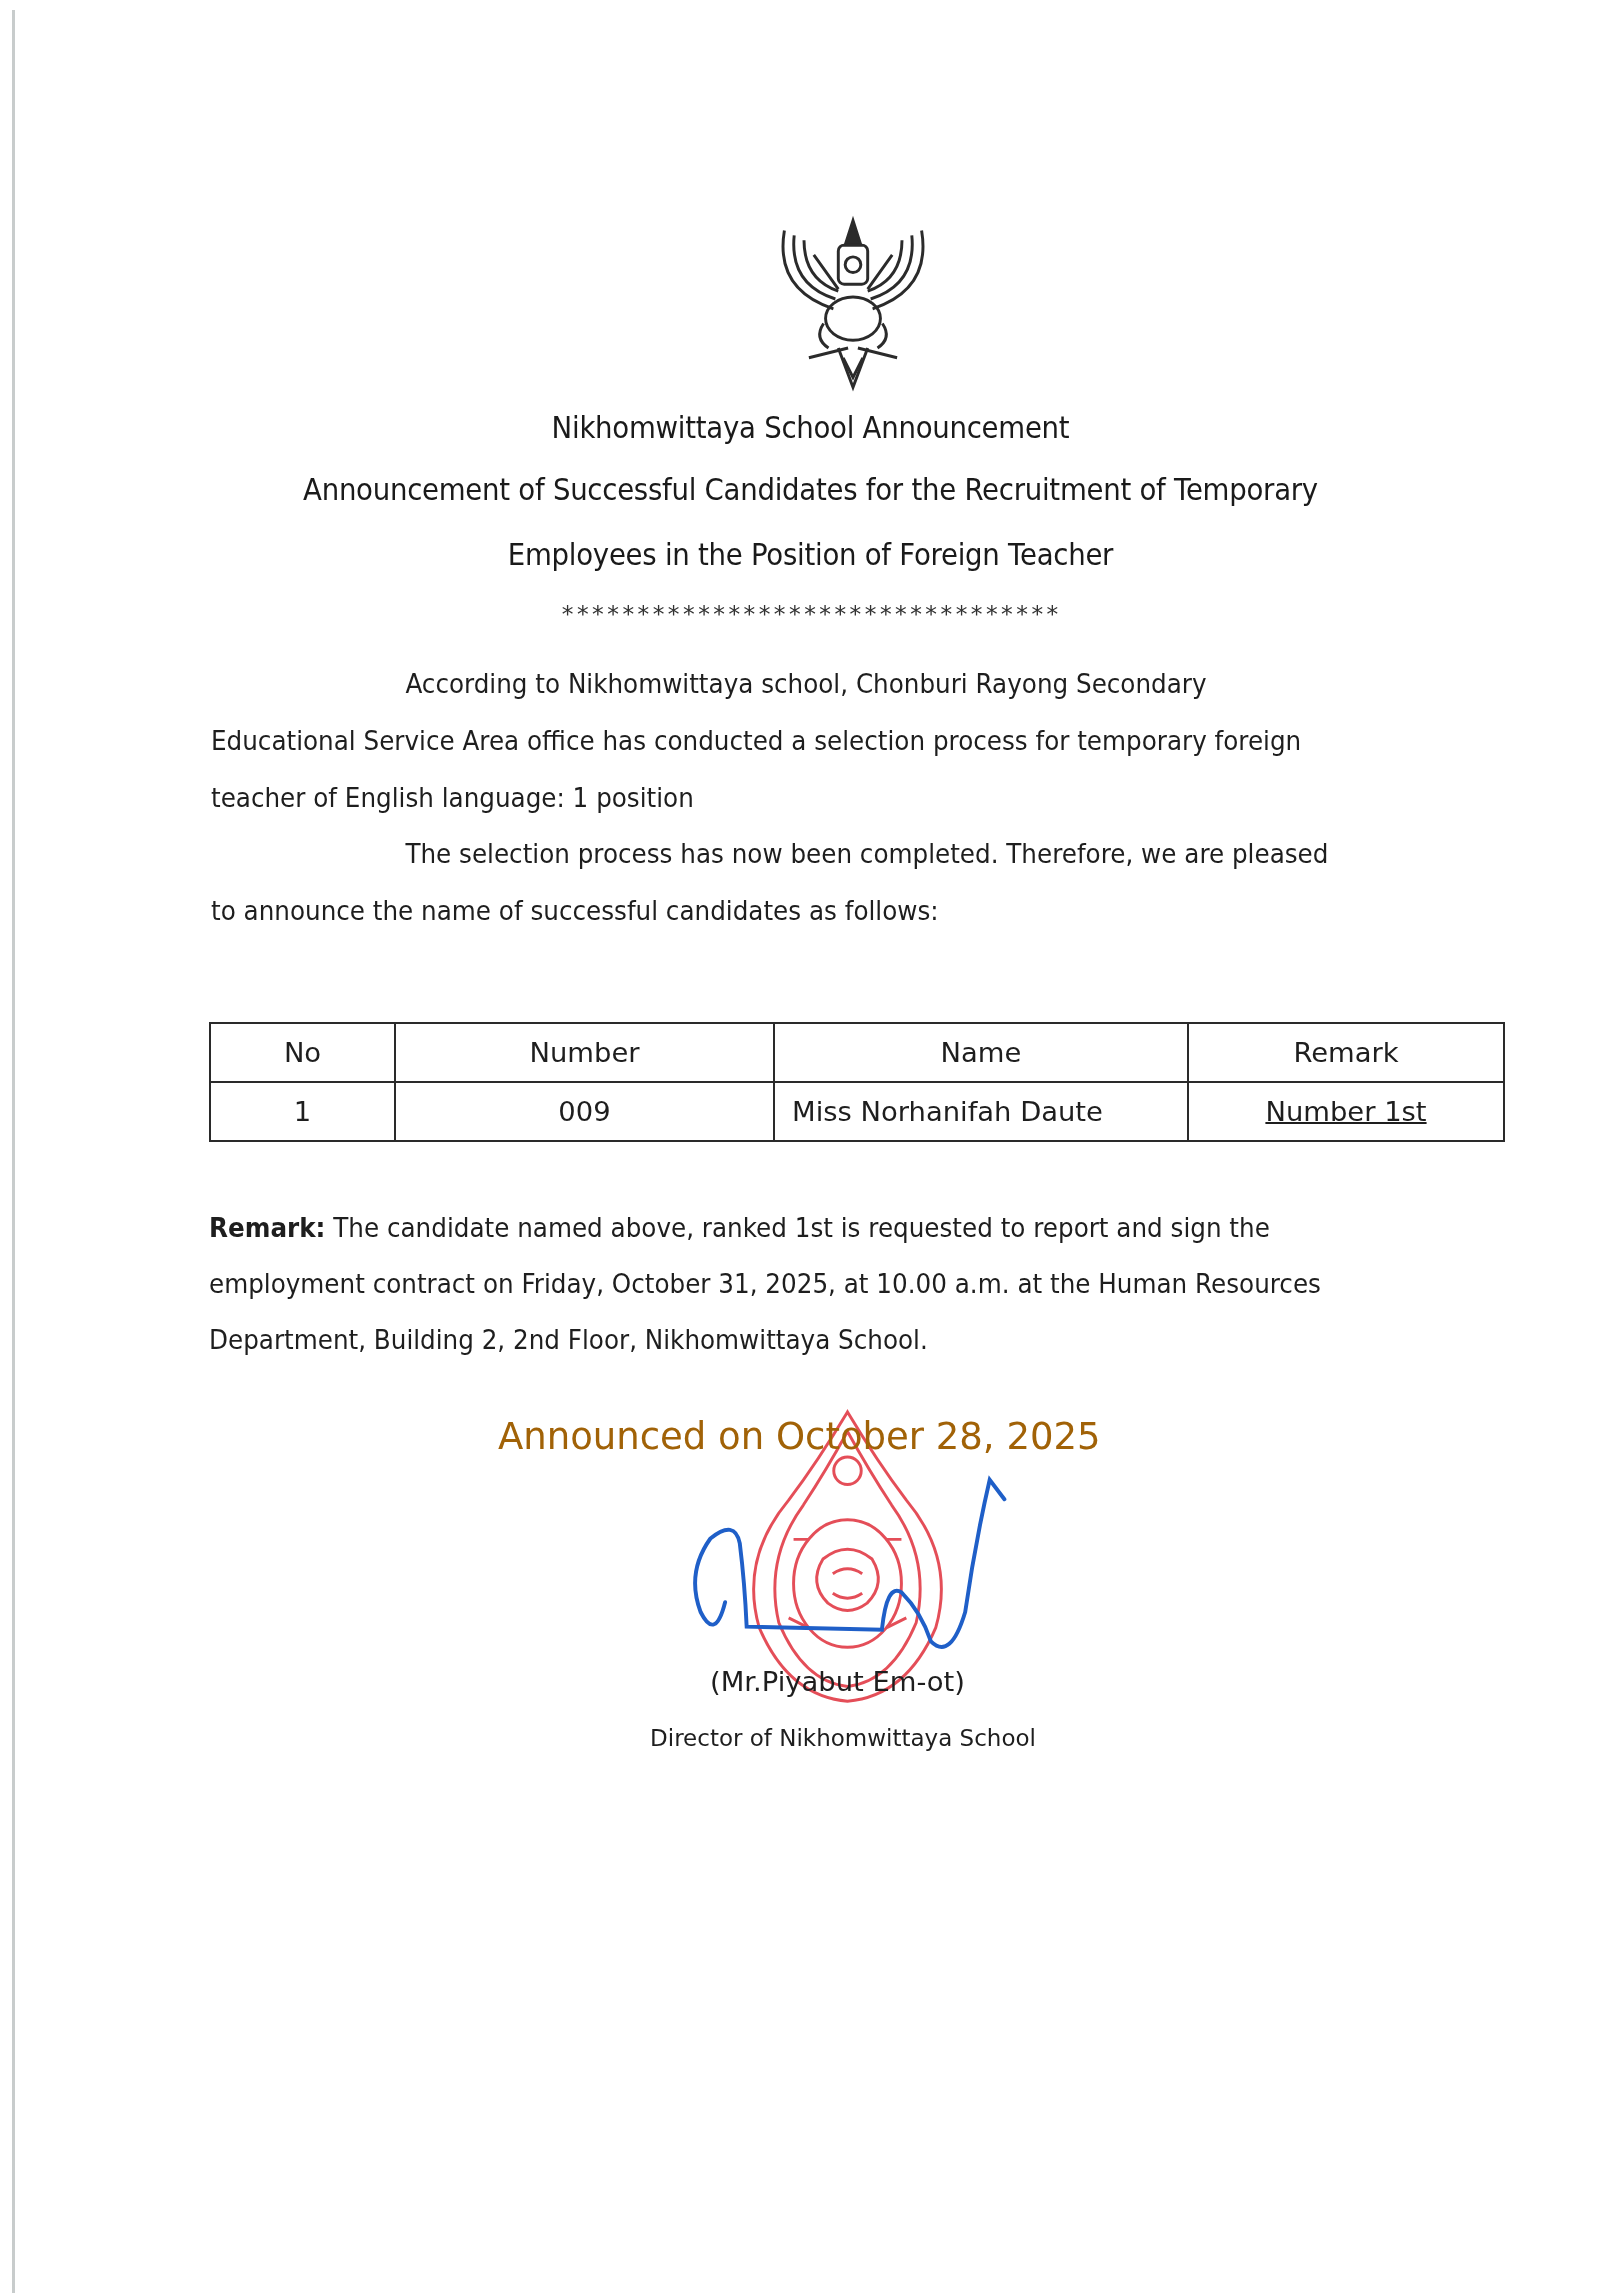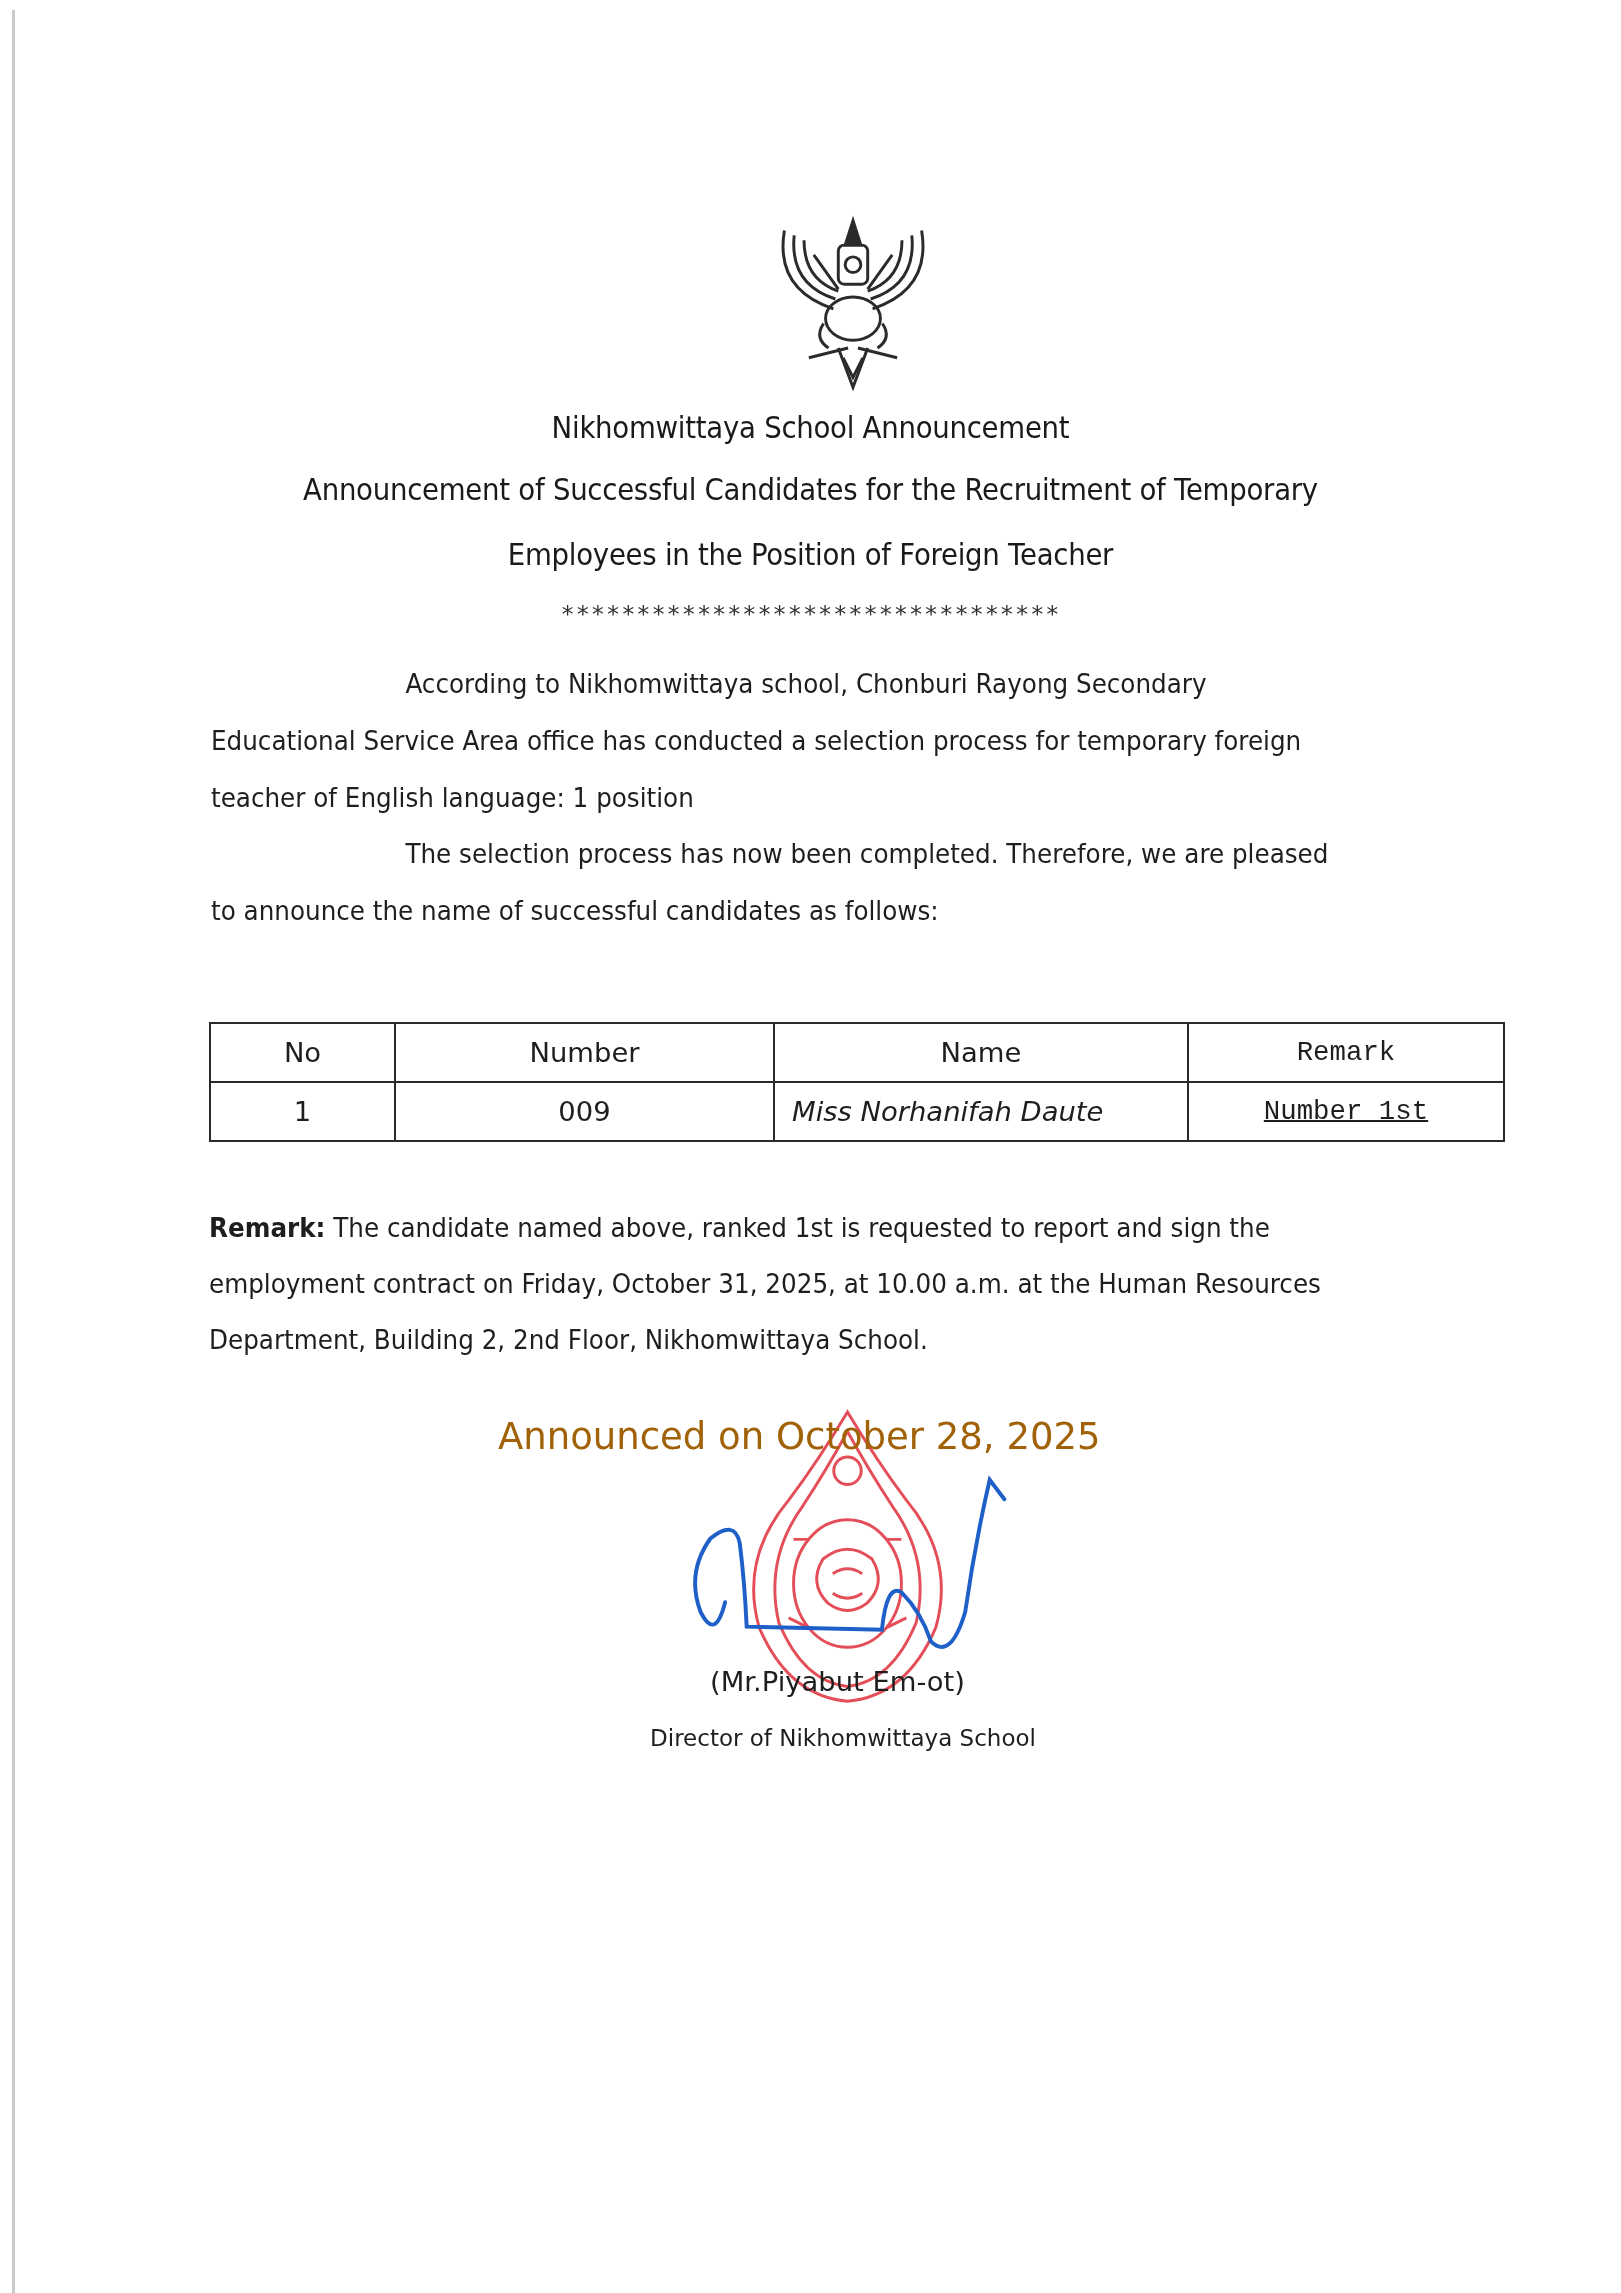--- a/index.html
+++ b/index.html
@@ -39,22 +39,22 @@
       position: absolute; left: 209px; top: 1022px; width: 1296px;
       border-collapse: collapse; font-size: 27.4px; color: #1e1e1e;
     }
     table.results th, table.results td {
       border: 2px solid #2a2a2a; height: 57px; font-weight: normal;
       padding: 0 17px;
     }
     .c-no { width: 149px; text-align: center; }
     .c-num { width: 343px; text-align: center; }
     .c-name { width: 378px; text-align: center; }
-    td.c-name { text-align: left; font-style: italic; }
-    .c-rem { text-align: center; font-family: Liberation Mono, monospace; }
+    td.c-name { text-align: left; }
+    .c-rem { text-align: center; }
     .ranked { text-decoration: underline; text-decoration-thickness: 2px; }
 
     .remark {
       position: absolute; left: 209px; top: 1200px; width: 1323px;
       font-size: 27.4px; line-height: 56px; color: #1e1e1e;
       transform: scaleX(0.9); transform-origin: left;
     }
     .remark b { font-weight: bold; }
 
     .announced {

